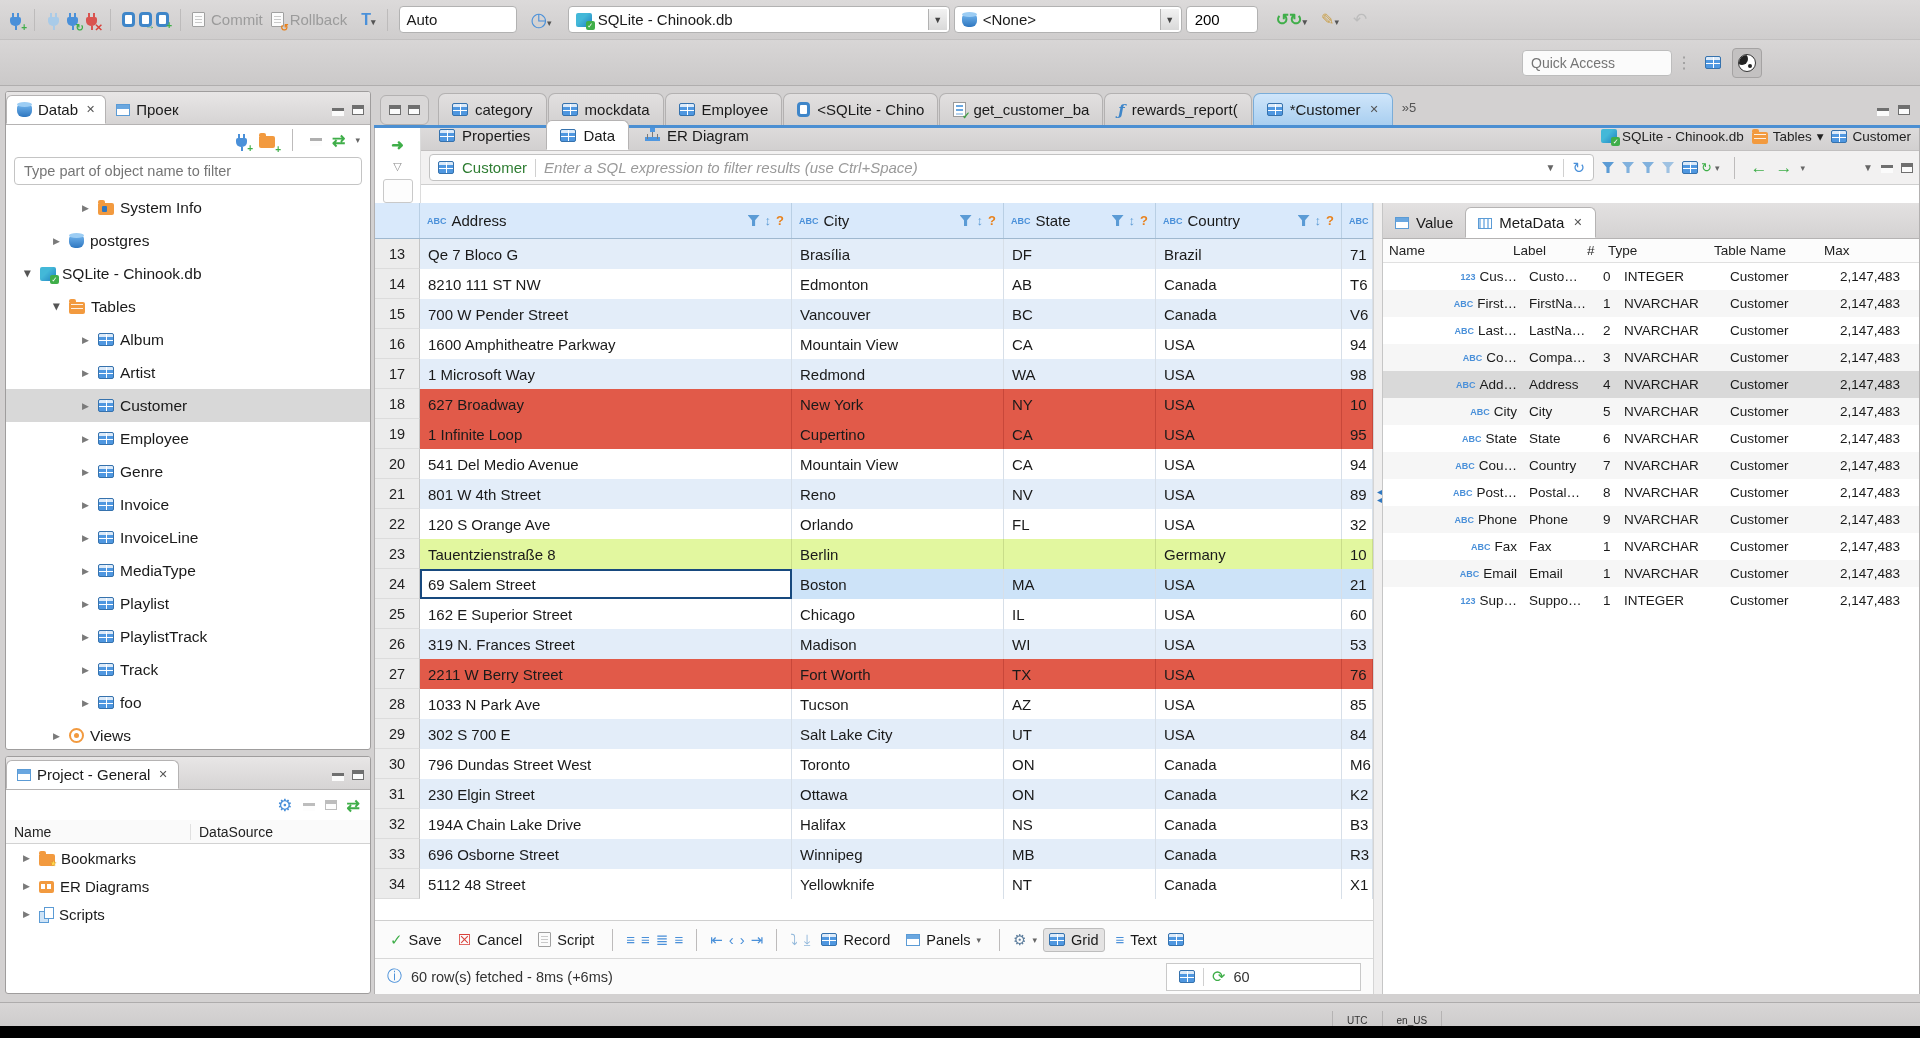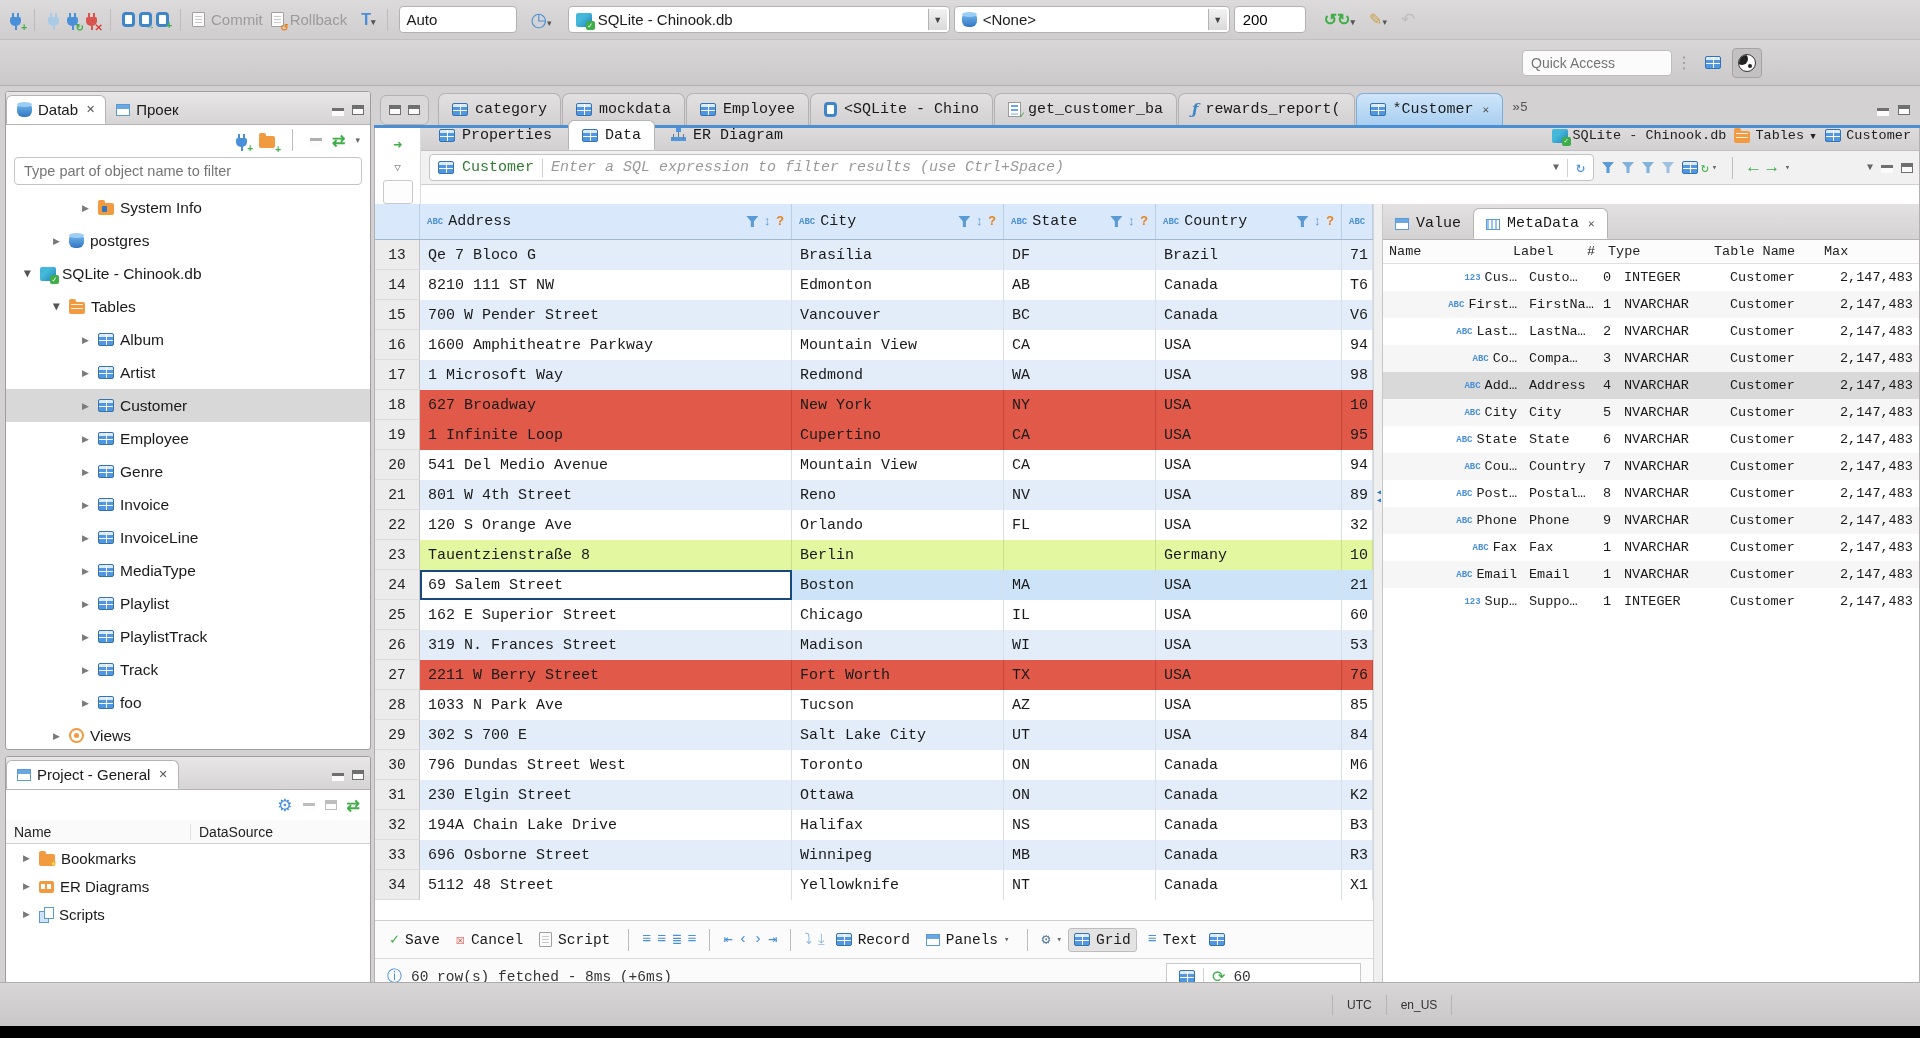--- a/index.html
+++ b/index.html
@@ -87,21 +87,21 @@
   .arrow { color:#7a7a7a; font-size:9px; width:13px; text-align:center; flex:none; display:inline-block; }
   .arrow.down { transform:rotate(90deg); color:#555; }
 
   #projview { height:238px; flex:none; }
   .pcols { height:24px; display:flex; font-size:14px; color:#222; border-bottom:1px solid #d2d2d2; align-items:center; background:#fafafa; }
   .pcols span { padding:0 8px; }
   .pname { width:185px; border-right:1px solid #e0e0e0; }
   .pitem { height:28px; display:flex; align-items:center; gap:6px; font-size:15px; padding-left:14px; }
 
   
-  #editor { flex:1; display:flex; flex-direction:column; min-width:0; padding-top:2px;font-family:Liberation Mono, monospace; }
+  #editor { flex:1; display:flex; flex-direction:column; min-width:0; padding-top:2px; }
   #etabs { height:36px; display:flex; align-items:flex-end; gap:1px; padding-left:6px; }
   .restore-box { height:30px; border:1px solid #b3b1b1; border-radius:6px; display:flex; align-items:center; gap:7px; padding:0 8px; margin-right:8px; background:#d9d7d7; }
   .etab { height:32px; display:flex; align-items:center; gap:7px; padding:0 13px; font-size:15px; background:linear-gradient(#e2e0e0,#d2d0d0); border:1px solid #b3b1b1; border-bottom:none; border-radius:7px 7px 0 0; white-space:nowrap; }
   .etab.active { background:linear-gradient(#cfe5fa,#a9cff0); border-color:#7aadd9; }
   .eoverflow { font-size:13px; color:#555; padding:0 8px; align-self:center; }
   #bluebar { height:3px; background:#4b8fd2; }
   #ebody { flex:1; background:#fff; border-left:1px solid #b3b1b1; border-right:1px solid #b3b1b1; display:flex; flex-direction:column; min-height:0; }
   #row1 { display:flex; flex:none; }
   #leftstrip { width:46px; flex:none; border-right:1px solid #dcdcdc; display:flex; flex-direction:column; align-items:center; gap:6px; padding-top:8px; }
   .lsbox { width:30px; height:24px; background:#fdfdfd; border:1px solid #c9c9c9; border-radius:3px; }
@@ -156,21 +156,21 @@
   #mhead span { padding:0 6px; overflow:hidden; white-space:nowrap; }
   .m-name { width:124px; flex:none; } .m-label { width:78px; flex:none; } .m-num { width:17px; flex:none; padding:0 2px !important; }
   .m-type { width:106px; flex:none; } .m-table { width:110px; flex:none; } .m-max { flex:1; min-width:0; }
   .mrow { height:27px; display:flex; align-items:center; font-size:13.5px;padding-left:16px; }
   .mrow:nth-child(even) { background:#f6f6f6; }
   .mrow.sel { background:#d9d9d9; }
   .mc { padding:0 6px; white-space:nowrap; overflow:hidden; display:flex; align-items:center; gap:4px; }
   .mc.m-name { justify-content:flex-end; }
 
   
-  #footer { position:absolute; left:0; right:0; bottom:12px; height:44px; background:linear-gradient(#d8d6d6,#c9c7c7); border-top:1px solid #aeacac; display:flex; align-items:center; font-size:12px; color:#333; }
+  #footer { position:absolute; left:0; right:0; bottom:0; height:36px; background:linear-gradient(#d8d6d6,#c9c7c7); border-top:1px solid #aeacac; display:flex; align-items:center; font-size:10px; color:#333; }
   #footer .fsep { width:1px; height:20px; background:#b5b3b3; margin:0 14px; }
   #blackstrip { position:absolute; left:0; right:0; bottom:0; height:12px; background:#000; }
 </style>
 </head>
 <body>
 
 <div id="tb1">
   <span class="i i-plug">
       <span class="ovl green">+</span>
     </span>
@@ -201,21 +201,21 @@
   <span class="sep"></span>
   <div class="combo" style="width:118px">
       <span>Auto</span>
     </div>
   <span class="blue" style="font-size:19px;margin:0 2px 0 10px">◷<span style="font-size:9px;color:#555">▾</span></span>
   <div class="combo" style="width:382px;margin-left:10px">
     <span class="i i-sqlite"></span>
     <span>SQLite - Chinook.db</span>
     <span class="dbox">▼</span>
   </div>
-  <div class="combo" style="width:276px">
+  <div class="combo" style="width:228px">
     <span class="i i-db"></span>
     <span>&lt;None&gt;</span>
     <span class="dbox">▼</span>
   </div>
   <input class="numin" value="200" style="">
   <span class="arrowg" style="font-size:16px;margin-left:14px">↺↻<span style="font-size:9px;color:#555">▾</span></span>
   <span style="font-size:16px;color:#caa04a;margin-left:10px">✎<span style="font-size:9px;color:#555">▾</span></span>
   <span style="font-size:17px;color:#bdbdbd;margin-left:10px">↶</span>
 </div>
 

